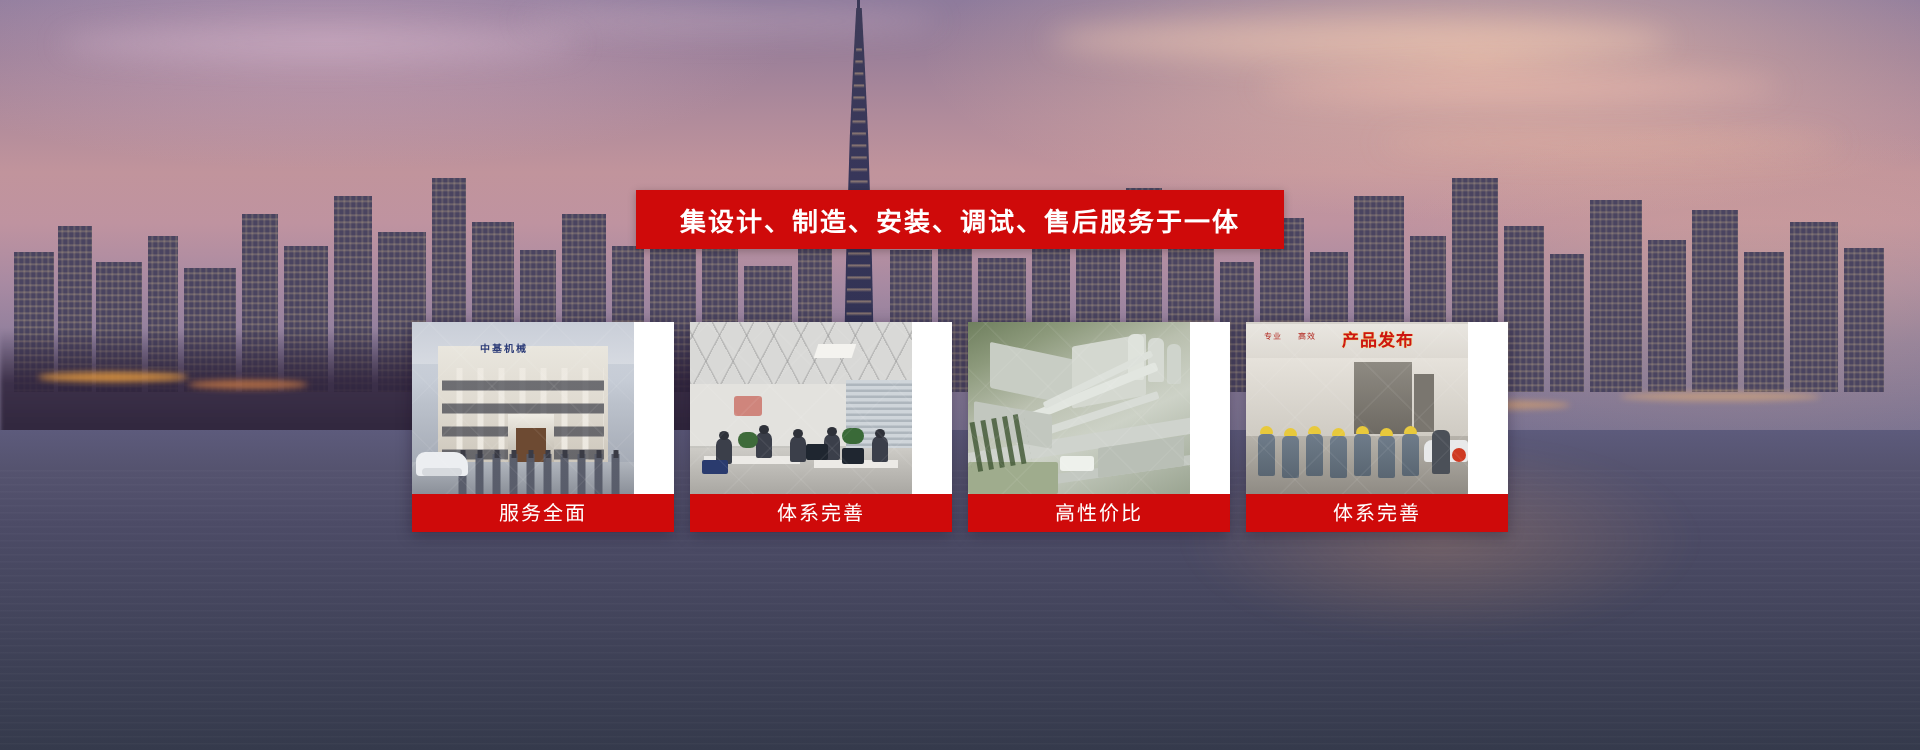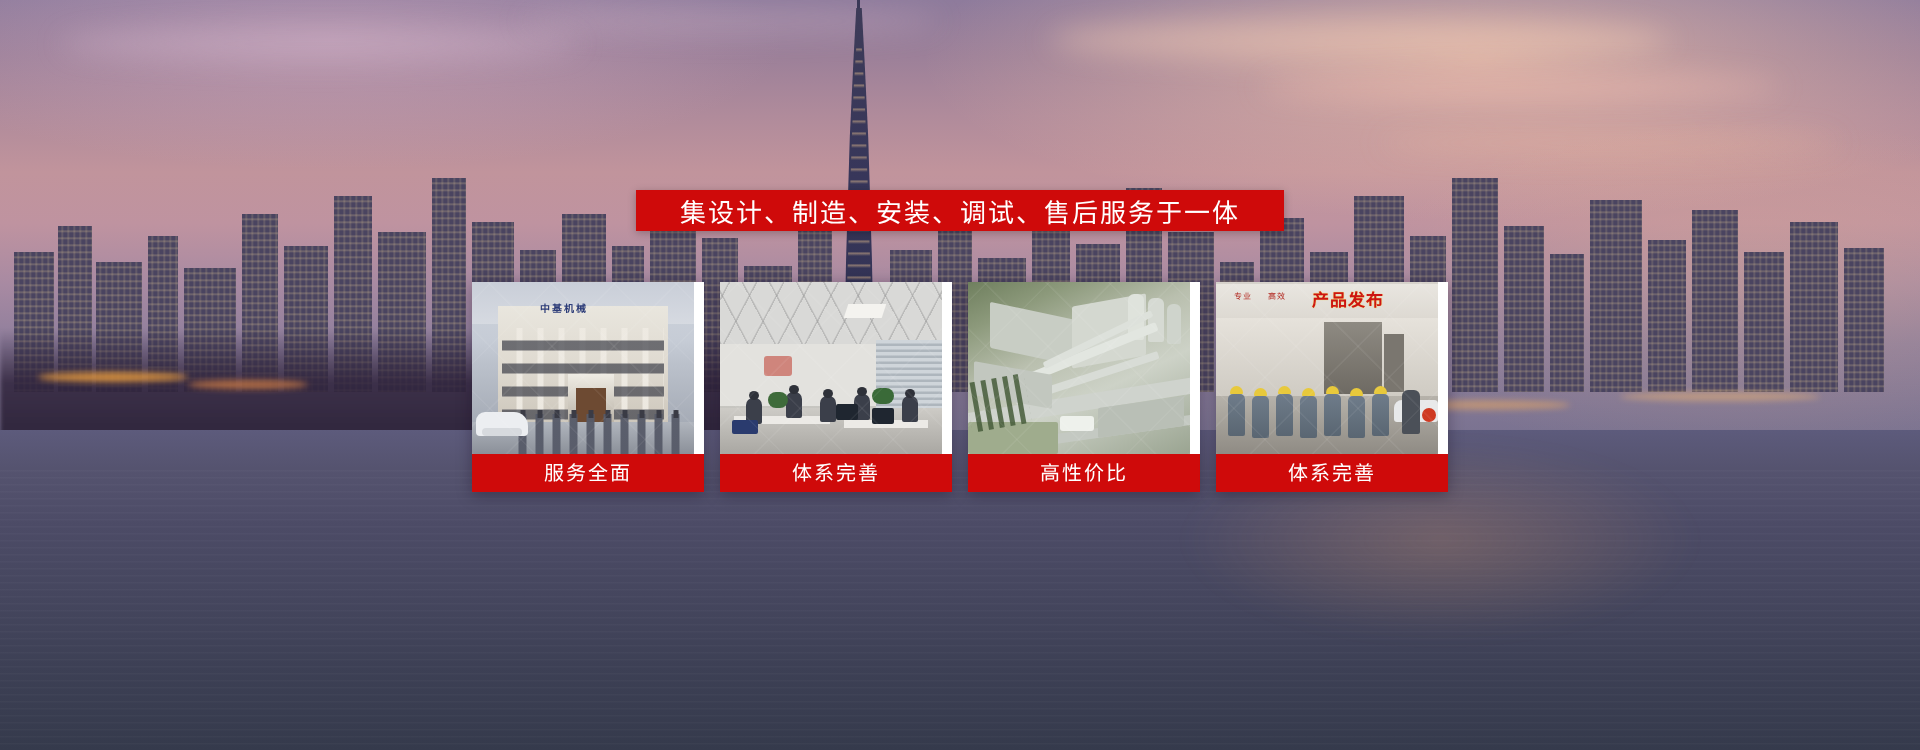--- a/index.html
+++ b/index.html
@@ -76,35 +76,37 @@
     font-size:66px;font-weight:bold;color:#ffffff;letter-spacing:3px;
     text-shadow:3px 4px 6px rgba(40,20,50,.55), 0 0 2px rgba(255,255,255,.5);
     font-family:"Liberation Sans","DejaVu Sans",sans-serif;
     white-space:nowrap;
   }
 
   
   .subbar{
     position:absolute;left:50%;top:190px;transform:translateX(-50%);
     background:#cf0a0a;
-    padding:2px 44px;
+    padding:11px 44px;
     color:#ffffff;font-size:26px;letter-spacing:2px;white-space:nowrap;
     box-shadow:0 2px 8px rgba(0,0,0,.25);
+    font-weight:bold;
   }
 
   
   .cards{
     position:absolute;left:50%;top:282px;transform:translateX(-50%);
     display:flex;gap:16px;
   }
   .card{
-    width:232px;
+    width:262px;
     background:#ffffff;
     box-shadow:0 3px 14px rgba(20,10,30,.35);
     overflow:hidden;
+    margin-top:40px;
   }
   .card-photo{position:relative;width:222px;height:172px;overflow:hidden;background:#4a4a55;}
   .card-label{
     height:38px;line-height:38px;text-align:center;
     background:#cf0a0a;color:#fff;font-size:20px;letter-spacing:2px;
   }
   .wm{
     position:absolute;inset:0;
     background:
       repeating-linear-gradient(45deg, rgba(255,255,255,.06) 0px, rgba(255,255,255,.06) 1px, rgba(255,255,255,0) 2px, rgba(255,255,255,0) 44px),

